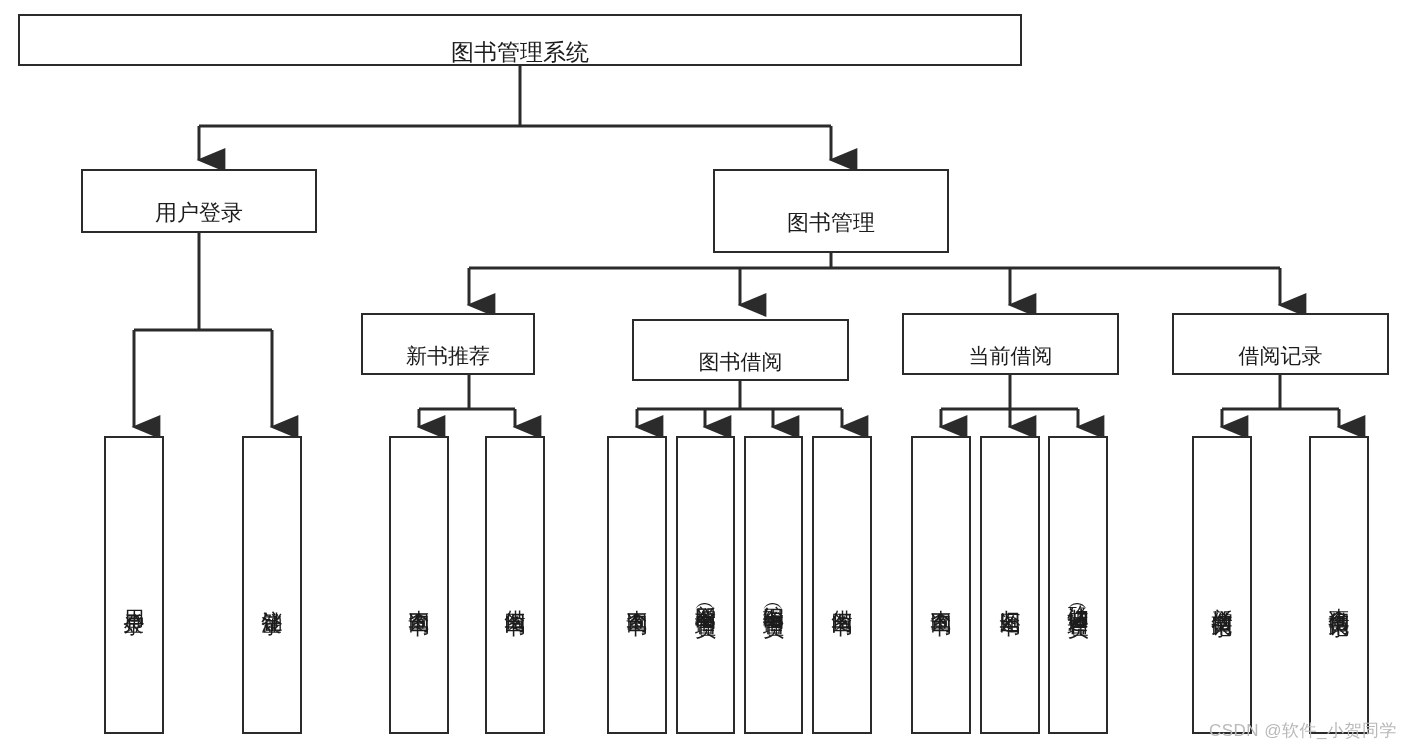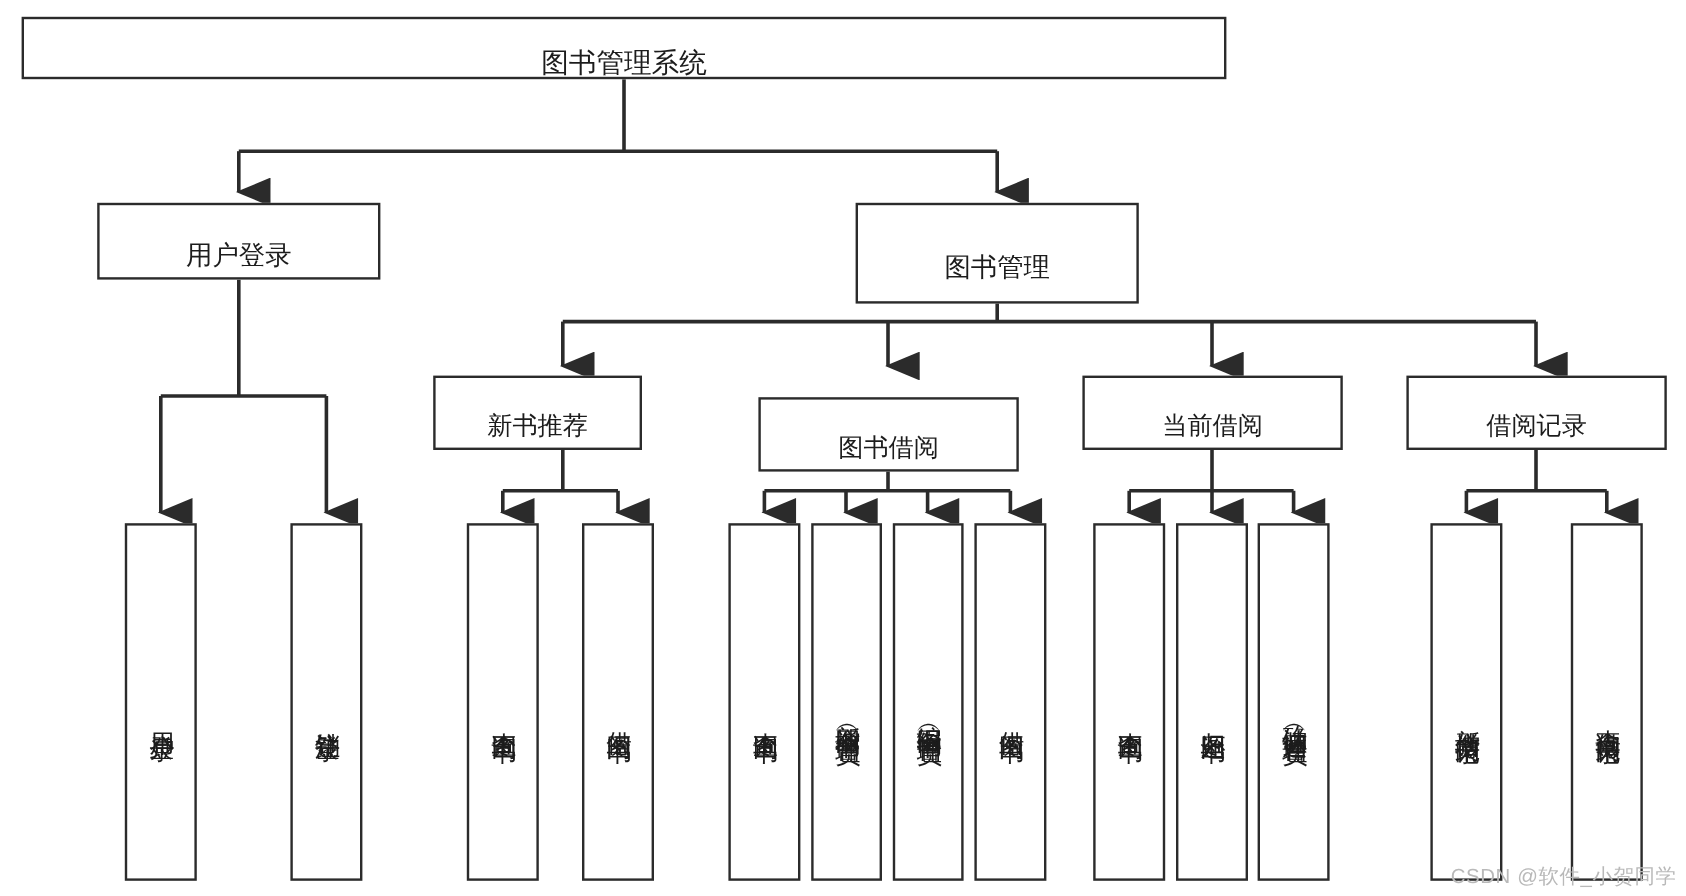--- a/index.html
+++ b/index.html
@@ -131,21 +131,21 @@
   <div class="node l2" style="left:81px; top:169px; width:236px; height:64px;">
     <span class="label">用户登录</span>
   </div>
   <div class="node l2" style="left:713px; top:169px; width:236px; height:84px;">
     <span class="label">图书管理</span>
   </div>
 
   <div class="node l3" style="left:361px; top:313px; width:174px; height:62px;">
     <span class="label">新书推荐</span>
   </div>
-  <div class="node l3" style="left:632px; top:331px; width:217px; height:62px;">
+  <div class="node l3" style="left:632px; top:319px; width:217px; height:62px;">
     <span class="label">图书借阅</span>
   </div>
   <div class="node l3" style="left:902px; top:313px; width:217px; height:62px;">
     <span class="label">当前借阅</span>
   </div>
   <div class="node l3" style="left:1172px; top:313px; width:217px; height:62px;">
     <span class="label">借阅记录</span>
   </div>
 
   <div class="node leaf" style="left:104px; top:436px; width:60px; height:298px;">

